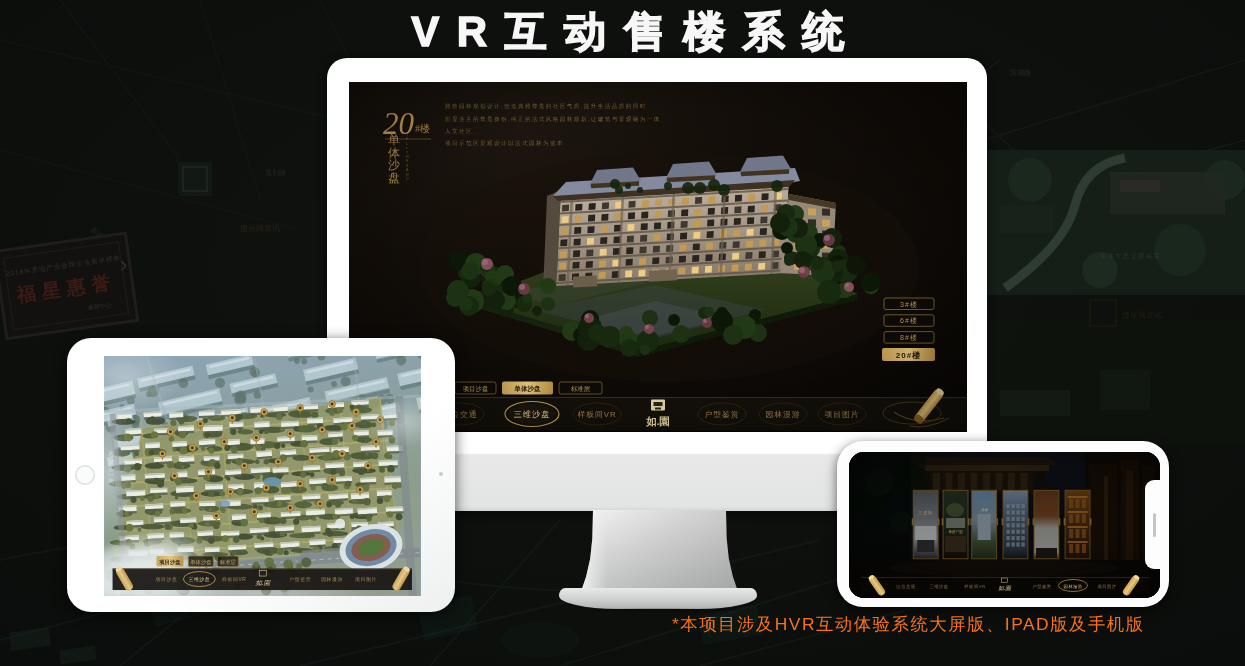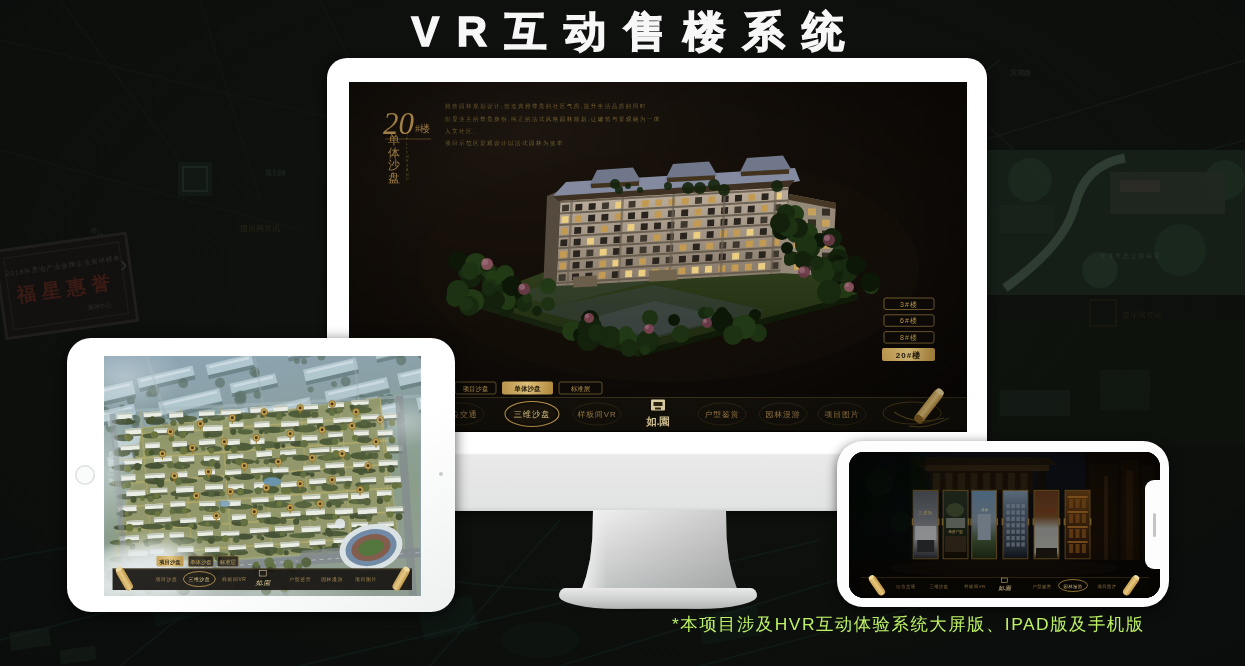--- a/index.html
+++ b/index.html
@@ -12,21 +12,21 @@
 .stand-base{position:absolute;left:559px;top:588px;width:198px;height:21px;background:linear-gradient(180deg,#e9e9e9,#cbcccc 60%,#b0b3b3);border-radius:10px 10px 46% 46%/12px 12px 100% 100%}
 .stand-base:after{content:"";position:absolute;left:2px;bottom:-3px;width:194px;height:4px;background:radial-gradient(ellipse at center,rgba(8,10,8,0.8),rgba(8,10,8,0) 70%);border-radius:50%}
 .ipad{position:absolute;left:67px;top:338px;width:388px;height:274px;background:linear-gradient(145deg,#ffffff 60%,#eef0f0);border-radius:24px;box-shadow:0 3px 14px rgba(0,0,0,0.65)}
 .iscreen{position:absolute;left:37px;top:18px;width:316.5px;height:239.5px;background:#8fa3a8;overflow:hidden}
 .ihome{position:absolute;left:8px;top:127px;width:20px;height:20px;border-radius:50%;background:#fafbfb;box-shadow:inset 0 0 0 1.5px #dfe1e1}
 .icam{position:absolute;right:12px;top:134px;width:4px;height:4px;border-radius:50%;background:#c9cccc}
 .phone{position:absolute;left:837px;top:441px;width:332px;height:166px;background:#fdfdfd;border-radius:26px;box-shadow:0 3px 12px rgba(0,0,0,0.6)}
 .pscreen{position:absolute;left:11.5px;top:10.5px;width:311px;height:146px;background:#0b0d10;border-radius:15px;overflow:hidden}
 .notch{position:absolute;right:0;top:28px;width:15px;height:89px;background:#fdfdfd;border-radius:9px 0 0 9px}
 .notch:after{content:"";position:absolute;right:4px;top:33px;width:3px;height:24px;border-radius:2px;background:#c2c6c6}
-.caption{position:absolute;left:672px;top:612px;color:#bef264;font-size:17.4px;letter-spacing:1.5px;white-space:nowrap}
+.caption{position:absolute;left:672px;top:612px;color:#f97316;font-size:17.4px;letter-spacing:1.5px;white-space:nowrap}
 </style></head>
 <body>
 <div class="stage">
 <svg width="1245" height="666" viewBox="0 0 1245 666" style="position:absolute;left:0;top:0">
 <defs>
 <radialGradient id="bgr" cx="50%" cy="40%" r="80%">
 <stop offset="0%" stop-color="#10130e"></stop>
           <stop offset="100%" stop-color="#0a0d0b"></stop>
 </radialGradient>
 </defs>

